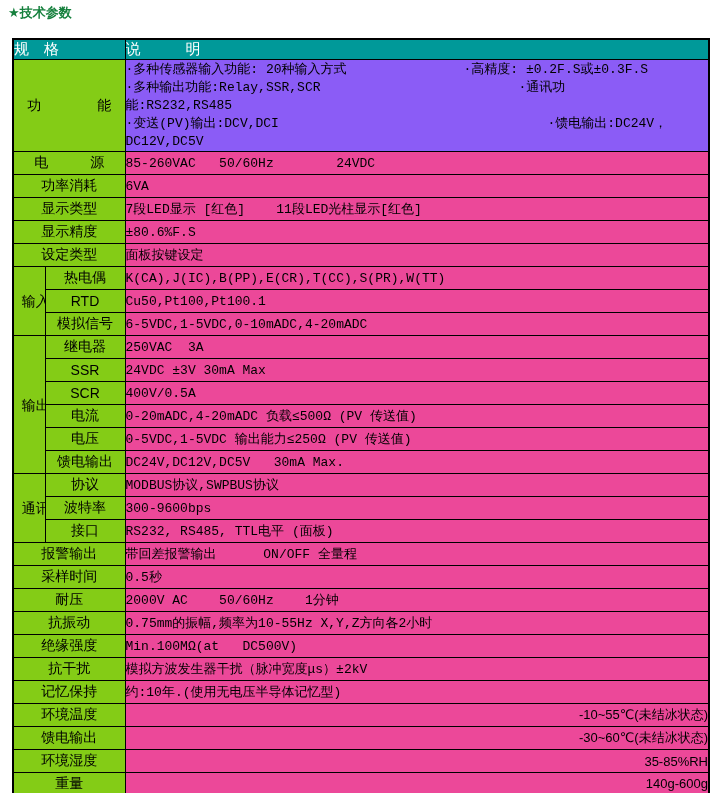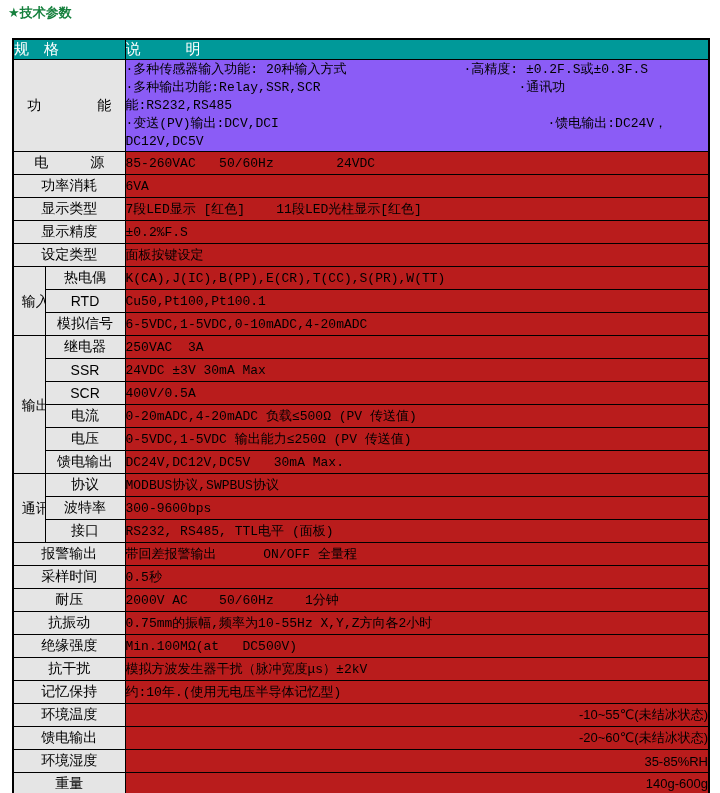--- a/index.html
+++ b/index.html
@@ -28,35 +28,35 @@
   }
   tr.hd{height:20px;}
   tr.hd th{
     background:#009999;color:#ffffff;
     font-weight:normal;font-size:15px;
     text-align:left;white-space:pre;
   }
   tr.r{height:23px;}
   tr.fn{height:92px;}
   td.label, td.sublabel, td.glabel{
-    background:#e5e5e5;
+    background:#84cc16;
     text-align:center;
     font-size:14px;color:#000000;
     white-space:pre;
   }
   td.glabel .vert{
     display:inline-block;
     width:15px;
     word-break:break-all;
     line-height:22px;
     font-size:14px;
     text-align:right;
   }
   td.val{
-    background:#b91c1c;
+    background:#ec4899;
     font-family:"Liberation Mono","DejaVu Sans Mono",monospace;
     font-size:13px;color:#000000;
     padding-left:6px;
     white-space:pre;
     text-align:left;
   }
   td.val.sans{
     font-family:"Liberation Sans","DejaVu Sans",sans-serif;
     font-size:13px;
     text-align:right;
@@ -110,21 +110,21 @@
   <tr class="r">
     <td class="label" colspan="2">功率消耗</td>
     <td class="val">6VA</td>
   </tr>
   <tr class="r">
     <td class="label" colspan="2">显示类型</td>
     <td class="val">7段LED显示 [红色]    11段LED光柱显示[红色]</td>
   </tr>
   <tr class="r">
     <td class="label" colspan="2">显示精度</td>
-    <td class="val">±0.2%F.S</td>
+    <td class="val">±80.6%F.S</td>
   </tr>
   <tr class="r">
     <td class="label" colspan="2">设定类型</td>
     <td class="val">面板按键设定</td>
   </tr>
 
   <tr class="r">
     <td class="glabel" rowspan="3"><span class="vert">输入</span></td>
     <td class="sublabel">热电偶</td>
     <td class="val">K(CA),J(IC),B(PP),E(CR),T(CC),S(PR),W(TT)</td>
@@ -205,21 +205,21 @@
   <tr class="r">
     <td class="label" colspan="2">记忆保持</td>
     <td class="val">约:10年.(使用无电压半导体记忆型)</td>
   </tr>
   <tr class="r">
     <td class="label" colspan="2">环境温度</td>
     <td class="val sans">-10~55℃(未结冰状态)</td>
   </tr>
   <tr class="r">
     <td class="label" colspan="2">馈电输出</td>
-    <td class="val sans">-20~60℃(未结冰状态)</td>
+    <td class="val sans">-30~60℃(未结冰状态)</td>
   </tr>
   <tr class="r">
     <td class="label" colspan="2">环境湿度</td>
     <td class="val sans">35-85%RH</td>
   </tr>
   <tr class="r">
     <td class="label" colspan="2">重量</td>
     <td class="val sans">140g-600g</td>
   </tr>
 

